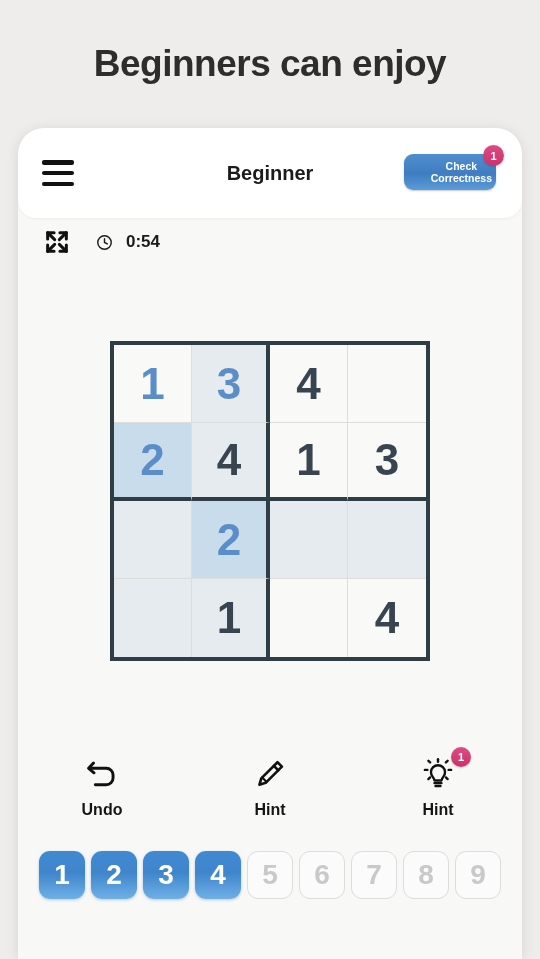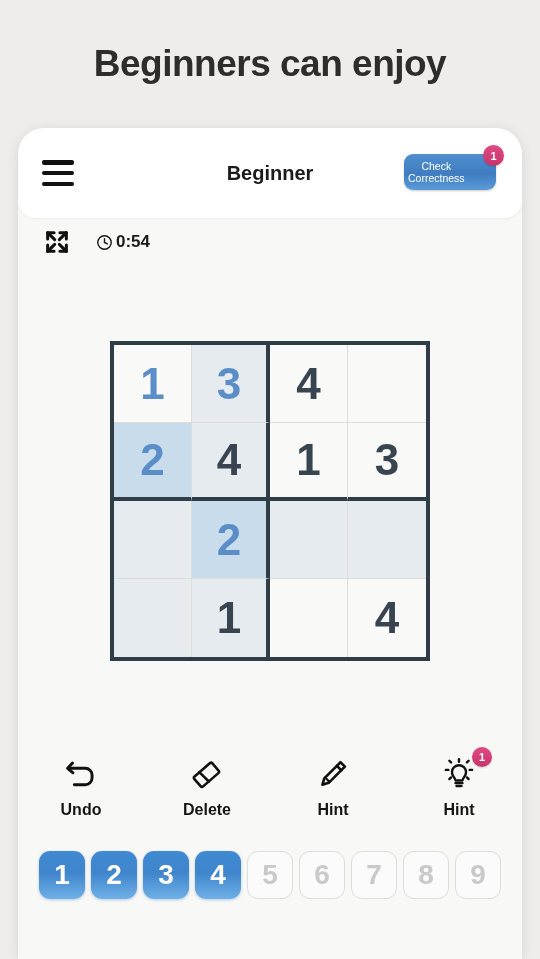--- a/index.html
+++ b/index.html
@@ -98,25 +98,25 @@
     position: absolute;
     left: 0;
     top: 0;
     width: 92px;
     height: 36px;
     border-radius: 9px;
     background: linear-gradient(180deg, #4f8fce 0%, #3f7dc0 55%, #5b9bd8 100%);
     box-shadow: 0 1px 2px rgba(0,0,0,0.22);
     color: #ffffff;
     font-size: 10.5px;
-    font-weight: normal;
+    font-weight: bold;
     line-height: 12px;
     display: flex;
     align-items: center;
-    justify-content: flex-start;
+    justify-content: flex-end;
     text-align: center;
     cursor: pointer;
     border: none;
     padding: 0 4px;
     box-sizing: border-box;
   }
   .badge {
     position: absolute;
     border-radius: 50%;
     background: linear-gradient(180deg, #e04a84 0%, #c9336b 100%);
@@ -150,21 +150,21 @@
     width: 28px;
     height: 28px;
     cursor: pointer;
   }
   .timer-group {
     position: absolute;
     left: 78px;
     top: 14px;
     display: flex;
     align-items: center;
-    gap: 3px;
+    gap: 13px;
   }
   .clock-icon { width: 17px; height: 17px; display: block; }
   .timer-text {
     font-size: 17px;
     font-weight: bold;
     color: #1b1b1b;
   }
 
   
   .board {
@@ -367,29 +367,20 @@
 
   <div class="tools">
       <div class="tool">
         <div class="glyph">
           <svg viewBox="0 0 28 28" width="34" height="34" fill="none" stroke="#111" stroke-width="2.4" stroke-linecap="round" stroke-linejoin="round">
             <path d="M7 5 L3 9.3 L7.4 13"></path>
             <path d="M3.4 9.3 H17.5 a5.6 5.6 0 0 1 5.6 5.6 v2.3 a5.6 5.6 0 0 1 -5.6 5.6 H8.5"></path>
           </svg>
         </div>
         <div class="tool-label">Undo</div>
-      </div>
-      <div class="tool">
-        <div class="glyph">
-          <svg viewBox="0 0 30 30" width="34" height="34" fill="none" stroke="#111" stroke-width="2.3" stroke-linecap="round" stroke-linejoin="round">
-            <rect x="4" y="10" width="21" height="11.5" rx="1.6" transform="rotate(-41 14.5 15.7)"></rect>
-            <line x1="8.2" y1="13.4" x2="16.6" y2="21.6"></line>
-          </svg>
-        </div>
-        <div class="tool-label">Delete</div>
       </div>
       <div class="tool">
         <div class="glyph">
           <svg viewBox="0 0 30 30" width="34" height="34" fill="none" stroke="#111" stroke-width="2.3" stroke-linecap="round" stroke-linejoin="round">
             <path d="M21.6 4.6 l3.9 3.9 L11.2 22.8 l-5.5 1.6 1.6 -5.5 Z"></path>
             <path d="M18.4 7.8 l3.9 3.9"></path>
             <path d="M8.1 18.1 l3.9 3.9" stroke-width="2"></path>
           </svg>
         </div>
         <div class="tool-label">Hint</div>

